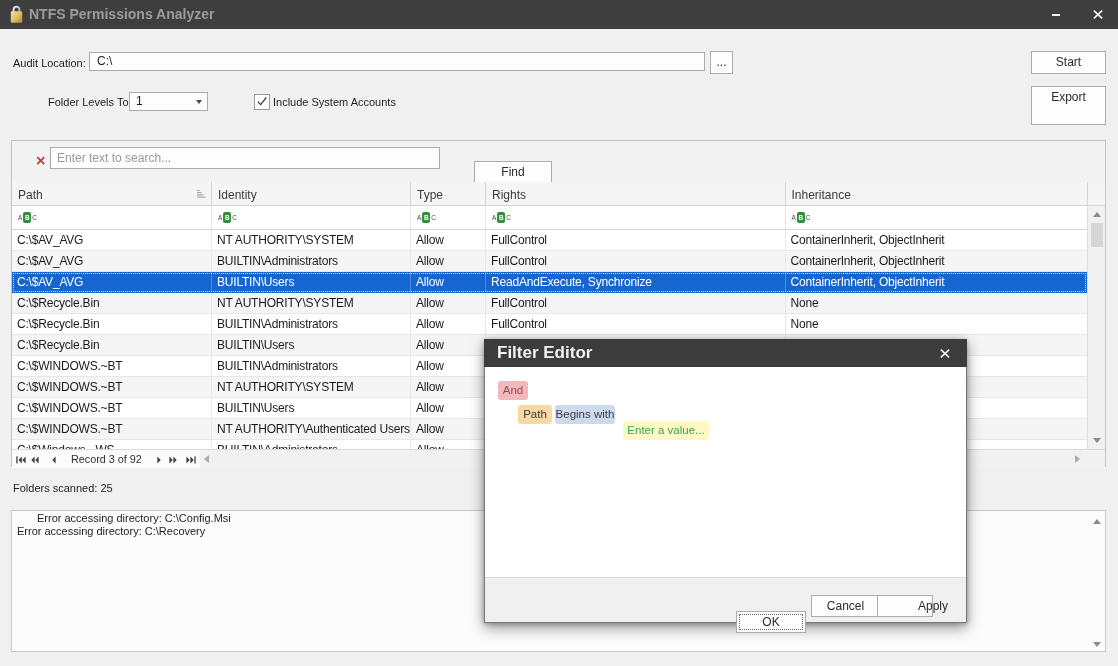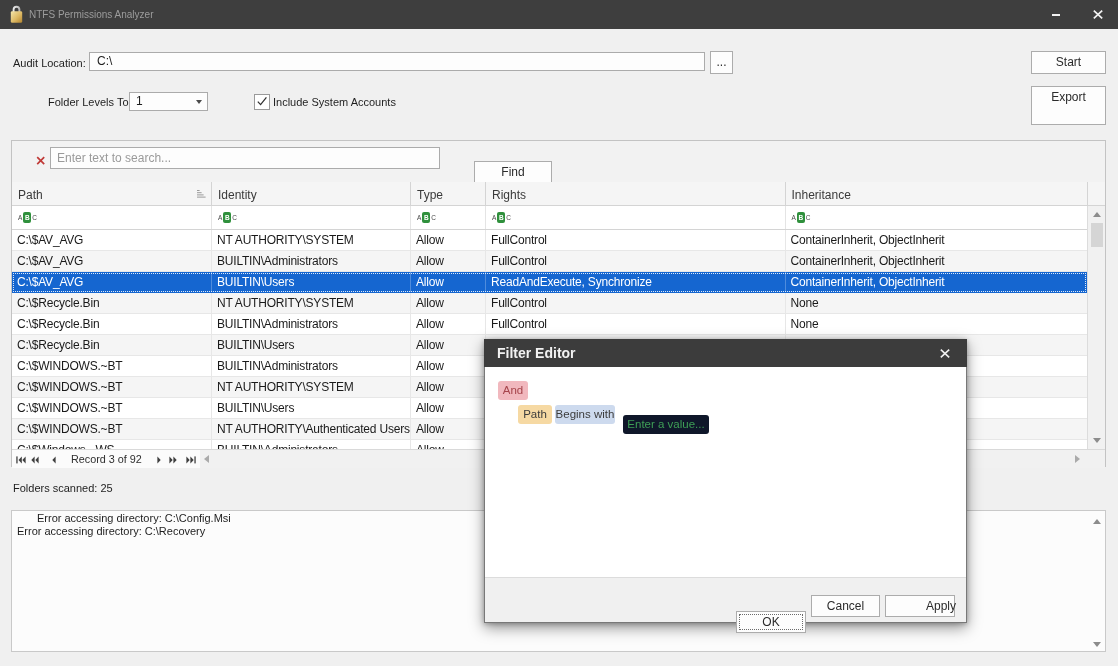--- a/index.html
+++ b/index.html
@@ -10,21 +10,21 @@
     position:relative;
     color:#1e1e1e;
     -webkit-font-smoothing:antialiased;
   }
   .abs { position:absolute; }
 
   
   #titlebar { left:0; top:0; width:1118px; height:29px; background:#3e3e3e; }
   #title-text {
     left:29px; top:0; height:39px; line-height:29px;
-    font-size:10px; font-weight:normal; color:#9c9c9c;
+    font-size:14px; font-weight:bold; color:#9c9c9c;
   }
   #min-btn { left:1040px; top:0; width:30px; height:29px; }
   #min-glyph { left:12px; top:14px; width:8px; height:2px; background:#f2f2f2; }
   #close-btn { left:1083px; top:0; width:30px; height:29px; }
 
   
   .lbl { font-size:11px; color:#1e1e1e; white-space:nowrap; }
   .editbox {
     background:#fdfdfd; border:1px solid #ababab;
     font-size:12px; color:#1e1e1e;
@@ -102,36 +102,36 @@
                background:#fcfcfc; border:1px solid #c9c9c9; }
   .logline { position:absolute; left:5px; font-size:11px; color:#1e1e1e; white-space:pre; }
   #log-up   { left:1081px; top:8px; }
   #log-down { left:1081px; top:131px; }
 
   
   #dialog { left:484px; top:339px; width:483px; height:284px;
             background:#fff; border:1px solid #787878;
             box-shadow:0 5px 14px rgba(0,0,0,.4), 0 1px 5px rgba(0,0,0,.28); }
   #dialog-header { left:-1px; top:-1px; width:483px; height:28px; background:#3c3c3c; }
-  #dialog-title { left:13px; top:0; height:28px; line-height:28px; font-size:14px;
+  #dialog-title { left:13px; top:0; height:28px; line-height:28px; font-size:17px;
                   font-weight:bold; color:#f2f2f2; }
   #dialog-close { left:448px; top:0px; width:34px; height:28px; }
   #dialog-body { left:0; top:27px; width:481px; height:210px; background:#fff; }
   .badge { position:absolute; height:19px; line-height:19px; border-radius:3px;
            font-size:11.5px; text-align:center; }
   #badge-and { left:13px; top:14px; width:30px; background:#f1b8be; color:#a6444b; }
   #badge-field { left:33px; top:38px; width:34px; background:#f6d9a3; color:#3c3c3c; }
   #badge-op { left:70px; top:38px; width:60px; background:#cddaee; color:#3c3c3c; }
-  #badge-value { left:138px; top:48px; width:86px; background:#0f172a; color:#3e9e56; }
+  #badge-value { left:138px; top:54px; width:86px; background:#fef9c3; color:#3e9e56; }
   #dialog-footer { left:0; top:237px; width:481px; height:45px; background:#f0f0f0;
                    border-top:1px solid #dcdcdc; }
   #ok-btn     { left:251px; top:17px; width:70px; height:22px; line-height:20px;
                 outline:1px dotted #6b6b6b; outline-offset:-4px;margin-top:16px; }
   #cancel-btn { left:326px; top:17px; width:69px; height:22px; line-height:20px; }
-  #apply-btn  { left:400px; top:17px; width:70px; height:22px; line-height:20px;padding-left:40px; }
+  #apply-btn  { left:392px; top:17px; width:56px; height:22px; line-height:20px;padding-left:40px; }
 </style>
 </head>
 <body>
 
 <div id="titlebar" class="abs">
   <svg class="abs" style="left:10px; top:4px;" width="13" height="20" viewBox="0 0 13 20">
     <defs>
       <linearGradient id="goldg" x1="0" y1="0" x2="1" y2="1">
         <stop offset="0" stop-color="#f3e5ac"></stop>
         <stop offset="0.55" stop-color="#ddb964"></stop>

